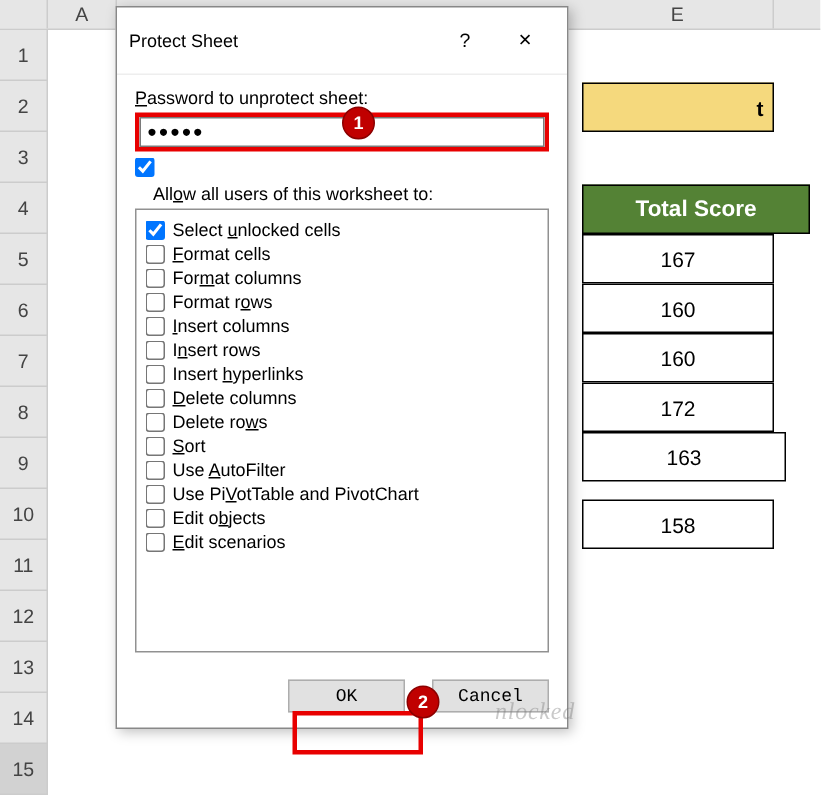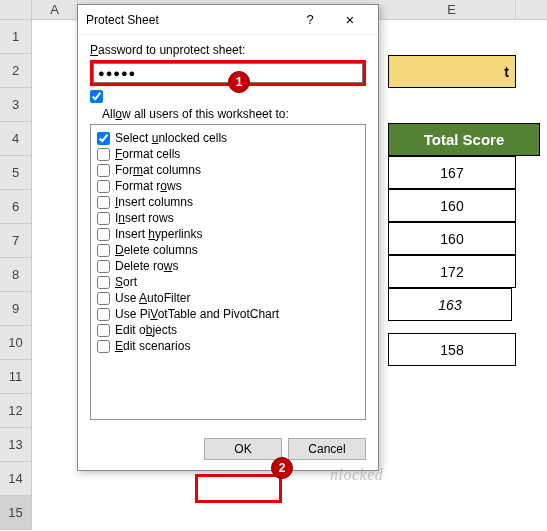--- a/index.html
+++ b/index.html
@@ -13,21 +13,21 @@
     .row-header { height: 34px; background: #e6e6e6; text-align: center; line-height: 34px; border-bottom: 1px solid #ccc; border-right: 1px solid #ccc; color: #444; font-size: 13px; }
     .row-header.selected { background: #d2d2d2; }
     
     .grid-area { position: absolute; left: 32px; top: 20px; }
     .cell { position: absolute; border-right: 1px solid #ddd; border-bottom: 1px solid #ddd; display: flex; align-items: center; justify-content: center; font-size: 14px; }
     .header-cell { background: #548235; color: #fff; font-weight: bold; font-size: 15px; border: 1px solid #000; }
     .data-cell { background: #fff; border: 1px solid #000; font-size: 14px; }
     .title-cell { background: #f5d97d; border: 1px solid #000; }
     
     .dialog { position: absolute; left: 77px; top: 4px; width: 302px; background: #fff; border: 1px solid #888; box-shadow: 2px 2px 8px rgba(0,0,0,0.25); }
-    .titlebar { height: 30px; display: flex; align-items: center; padding: 0 8px; border-bottom: 1px solid #eee; }
+    .titlebar { height: 45px; display: flex; align-items: center; padding: 0 8px; border-bottom: 1px solid #eee; }
     .titlebar-title { flex: 1; font-size: 12px; }
     .titlebar-btn { width: 40px; height: 26px; text-align: center; line-height: 26px; font-size: 13px; cursor: pointer; }
     .titlebar-btn.close { font-size: 15px; }
     
     .dialog-body { padding: 8px 12px 10px 12px; }
     .pw-label { margin-bottom: 3px; font-size: 12px; }
     .pw-input-wrap { position: relative; border: 3px solid #e80000; padding: 0; margin-bottom: 4px; }
     .pw-input { width: 100%; height: 20px; border: 1px solid #7a7a7a; padding: 0 4px; font-size: 11px; letter-spacing: 1px; font-family: Arial; }
     
     .callout-badge { position: absolute; width: 22px; height: 22px; background: #c00000; border-radius: 50%; color: #fff; font-weight: bold; display: flex; align-items: center; justify-content: center; font-size: 12px; border: 1px solid #8b0000; z-index: 10; }
@@ -35,21 +35,21 @@
     .callout-2 { left: 271px; top: 457px; }
     
     .chk-row { display: flex; align-items: center; margin: 2px 0; }
     .chk-row input { margin-right: 5px; }
     .chk-row label { cursor: pointer; }
     .chk-row label u { text-decoration: underline; }
     
     .allow-label { margin: 4px 0 3px 12px; }
     .perms-box { border: 1px solid #919191; padding: 4px 6px; height: 296px; overflow: hidden; background: #fff; }
     
-    .dialog-buttons { display: flex; justify-content: flex-end; gap: 6px; padding: 8px 12px 10px 16px; }
+    .dialog-buttons { display: flex; justify-content: flex-end; gap: 18px; padding: 8px 12px 10px 16px; font-family: Liberation Mono, monospace; }
     .dlg-btn { width: 78px; height: 22px; border: 1px solid #adadad; background: #e1e1e1; font-size: 12px; cursor: pointer; text-align: center; line-height: 20px; }
     .ok-highlight { position: absolute; left: 195px; top: 474px; width: 87px; height: 29px; border: 3px solid #e80000; pointer-events: none; }
     
     .watermark { position: absolute; left: 330px; top: 466px; font-size: 16px; color: rgba(120,120,120,0.4); font-style: italic; font-family: Georgia, serif; letter-spacing: 0.5px; }
   </style>
 </head>
 <body>
 
 <div class="spreadsheet">
   <div class="col-headers">
@@ -75,21 +75,21 @@
     <div class="row-header">14</div>
     <div class="row-header selected">15</div>
   </div>
   <div class="grid-area">
     <div class="cell title-cell" style="left:356px; top:35px; width:128px; height:33px; justify-content:flex-end; padding-right:6px; font-weight:bold;">t</div>
     <div class="cell header-cell" style="left:356px; top:103px; width:152px; height:33px;">Total Score</div>
     <div class="cell data-cell" style="left:356px; top:136px; width:128px; height:33px;">167</div>
     <div class="cell data-cell" style="left:356px; top:169px; width:128px; height:33px;">160</div>
     <div class="cell data-cell" style="left:356px; top:202px; width:128px; height:33px;">160</div>
     <div class="cell data-cell" style="left:356px; top:235px; width:128px; height:33px;">172</div>
-    <div class="cell data-cell" style="left:356px; top:268px; width:124px; height:33px;font-style:italic;">163</div>
+    <div class="cell data-cell" style="left:356px; top:268px; width:136px; height:33px;">163</div>
     <div class="cell data-cell" style="left:356px; top:313px; width:128px; height:33px;">158</div>
   </div>
 </div>
 
 <div class="dialog">
   <div class="titlebar">
     <div class="titlebar-title">Protect Sheet</div>
     <div class="titlebar-btn">?</div>
     <div class="titlebar-btn close">×</div>
   </div>

